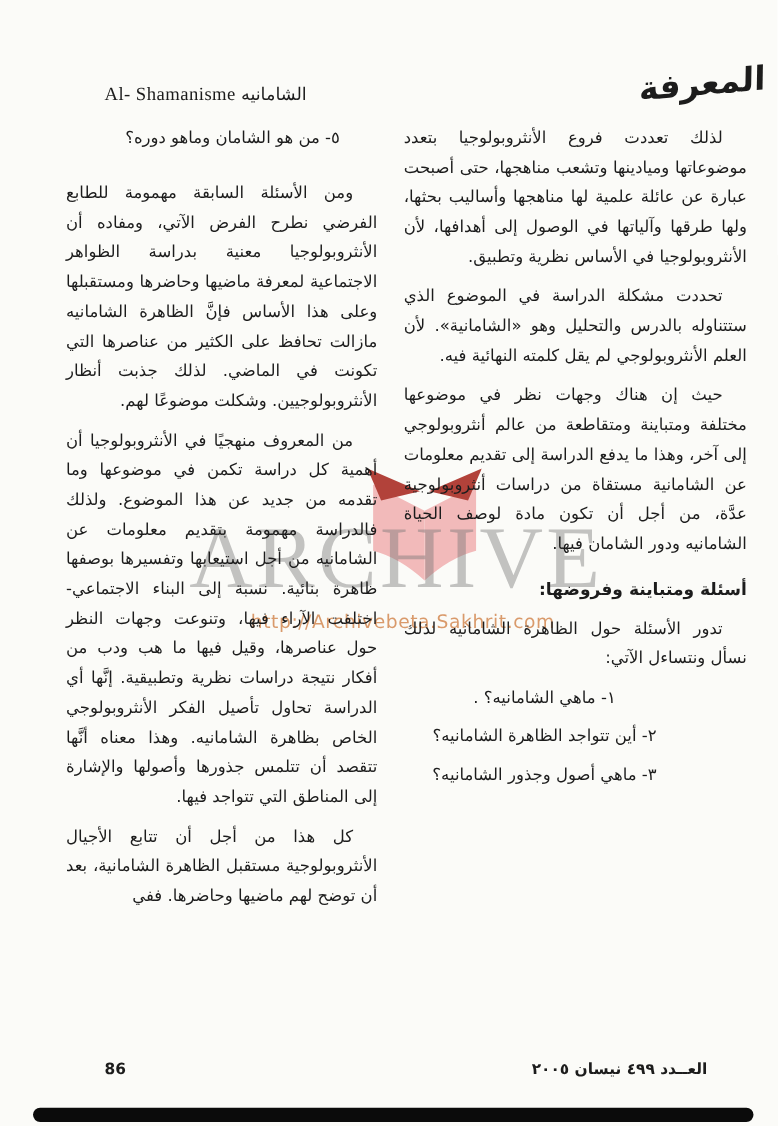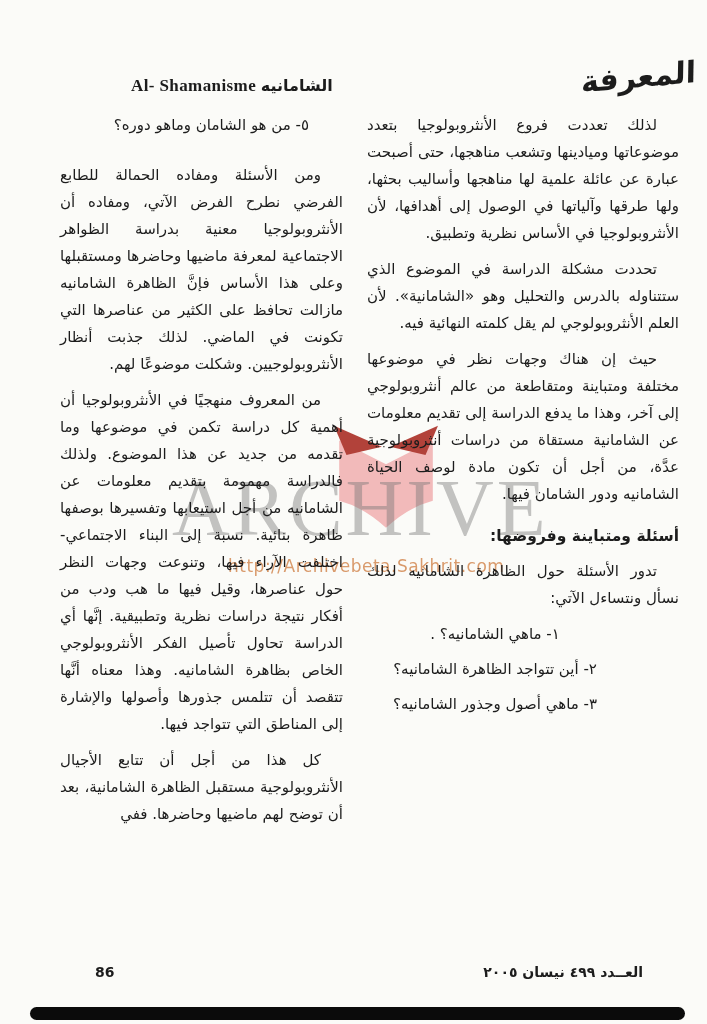--- a/index.html
+++ b/index.html
@@ -18,23 +18,22 @@
     position:absolute;top:58px;left:608px;width:88px;
     font-size:30px;font-weight:700;
     transform:rotate(-5deg) skewX(-6deg);
     letter-spacing:-2px;
     white-space:nowrap;
   }
   .hdr-title{
     position:absolute;top:76px;left:95px;
     direction:ltr;
     font-family:"Liberation Serif",serif;
-    font-weight:700;font-size:17px;letter-spacing:.4px;
+    font-weight:400;font-size:17px;letter-spacing:.4px;
     white-space:nowrap;
-    margin-left:36px;
   }
   .hdr-title .ar{font-family:"DejaVu Sans",sans-serif;font-size:16px;}
   
   .wm{position:absolute;top:415px;left:0;right:0;height:180px;z-index:0;pointer-events:none;}
   .wm-logo{position:absolute;left:334px;top:2px;}
   .wm-text{
     position:absolute;left:172px;top:48px;
     direction:ltr;
     font-family:"Liberation Serif",serif;
     font-size:80px;font-weight:400;letter-spacing:3px;
@@ -114,21 +113,21 @@
       <p>تدور الأسئلة حول الظاهرة الشامانيه لذلك نسأل ونتساءل الآتي:</p>
       <ul class="qlist">
         <li>١- ماهي الشامانيه؟ .</li>
         <li>٢- أين تتواجد الظاهرة الشامانيه؟</li>
         <li>٣- ماهي أصول وجذور الشامانيه؟</li>
       </ul>
     </section>
 
     <section class="col col-left">
       <div class="q5">٥- من هو الشامان وماهو دوره؟</div>
-      <p>ومن الأسئلة ومفاده الحمالة للطابع الفرضي نطرح الفرض الآتي، ومفاده أن الأنثروبولوجيا معنية بدراسة الظواهر الاجتماعية لمعرفة ماضيها وحاضرها ومستقبلها وعلى هذا الأساس فإنَّ الظاهرة الشامانيه مازالت تحافظ على الكثير من عناصرها التي تكونت في الماضي. لذلك جذبت أنظار الأنثروبولوجيين. وشكلت موضوعًا لهم.</p>
+      <p>ومن الأسئلة السابقة مهمومة للطابع الفرضي نطرح الفرض الآتي، ومفاده أن الأنثروبولوجيا معنية بدراسة الظواهر الاجتماعية لمعرفة ماضيها وحاضرها ومستقبلها وعلى هذا الأساس فإنَّ الظاهرة الشامانيه مازالت تحافظ على الكثير من عناصرها التي تكونت في الماضي. لذلك جذبت أنظار الأنثروبولوجيين. وشكلت موضوعًا لهم.</p>
       <p>من المعروف منهجيًا في الأنثروبولوجيا أن أهمية كل دراسة تكمن في موضوعها وما تقدمه من جديد عن هذا الموضوع. ولذلك فالدراسة مهمومة بتقديم معلومات عن الشامانيه من أجل استيعابها وتفسيرها بوصفها ظاهرة بنائية. نسبة إلى البناء الاجتماعي- اختلفت الآراء فيها، وتنوعت وجهات النظر حول عناصرها، وقيل فيها ما هب ودب من أفكار نتيجة دراسات نظرية وتطبيقية. إنَّها أي الدراسة تحاول تأصيل الفكر الأنثروبولوجي الخاص بظاهرة الشامانيه. وهذا معناه أنَّها تتقصد أن تتلمس جذورها وأصولها والإشارة إلى المناطق التي تتواجد فيها.</p>
       <p>كل هذا من أجل أن تتابع الأجيال الأنثروبولوجية مستقبل الظاهرة الشامانية، بعد أن توضح لهم ماضيها وحاضرها. ففي</p>
     </section>
 
   </main>
 
   <div class="ftr">
     <span>العــدد ٤٩٩ نيسان ٢٠٠٥</span>
     <span>86</span>
   </div>

